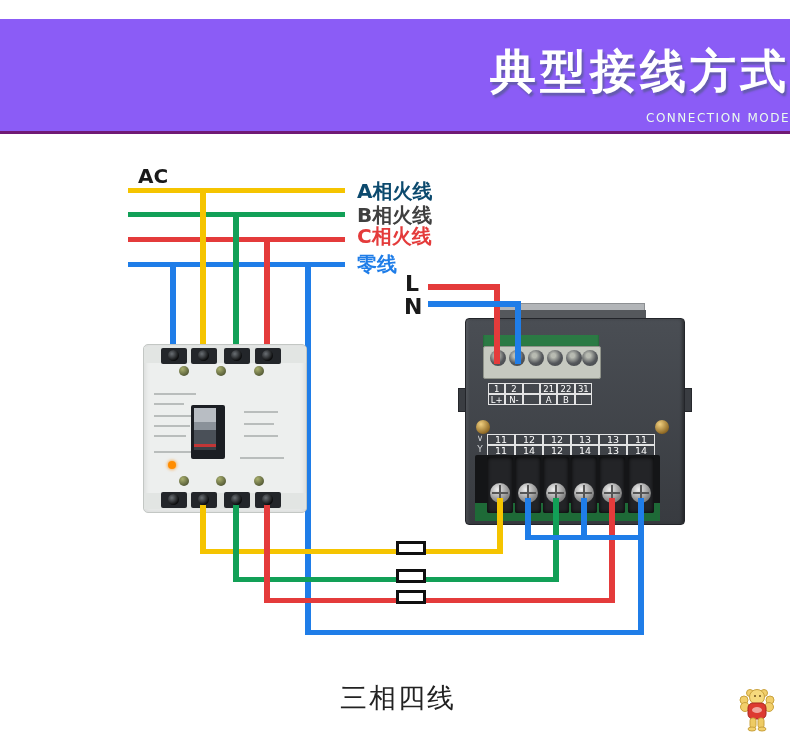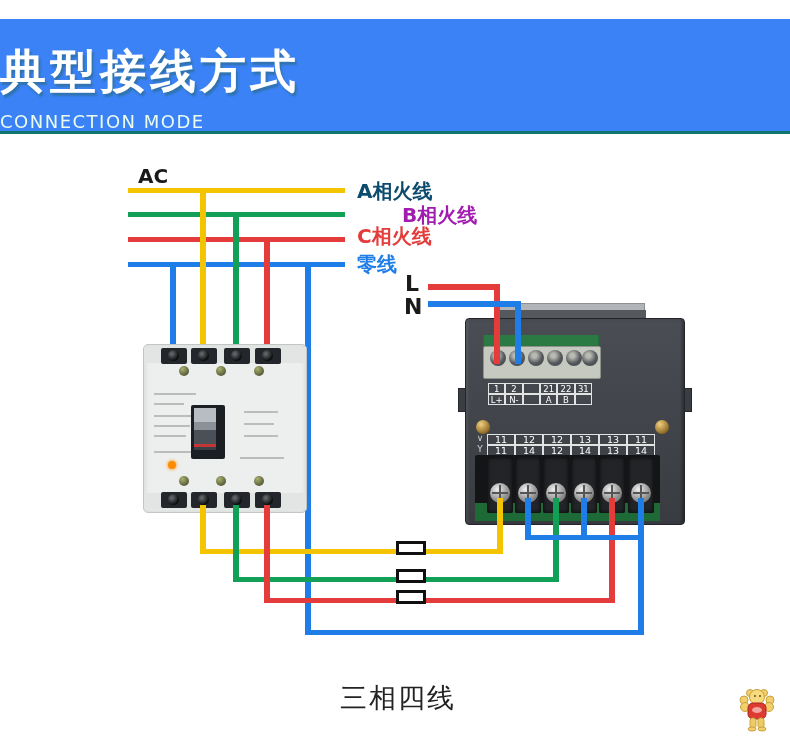--- a/index.html
+++ b/index.html
@@ -1,32 +1,32 @@
 <!DOCTYPE html>
 <html><head>
 <meta charset="utf-8">
 <style>
   html,body{margin:0;padding:0;background:#fff;}
   #canvas{position:relative;width:790px;height:739px;background:#fff;overflow:hidden;
           font-family:"DejaVu Sans","Liberation Sans",sans-serif;}
 
   
-  .banner{position:absolute;left:0;top:19px;width:790px;height:112px;background:#3b82f6;
-          border-bottom:3px solid #0f766e;text-align:left;}
+  .banner{position:absolute;left:0;top:19px;width:790px;height:112px;background:#8b5cf6;
+          border-bottom:3px solid #701a75;text-align:right;}
   .banner .title{display:block;margin-top:22px;font-size:46px;font-weight:bold;color:#fff;
           letter-spacing:4px;text-shadow:2px 3px 2px rgba(30,90,40,.35);}
-  .banner .subtitle{display:block;margin-top:8px;font-size:18px;color:#eafcee;letter-spacing:1.5px;}
+  .banner .subtitle{display:block;margin-top:8px;font-size:12px;color:#eafcee;letter-spacing:1.5px;}
 
   
   .wire{position:absolute;}
   .w-yellow{background:#f5c400;} .w-green{background:#12a057;}
   .w-red{background:#e43b3b;}   .w-blue{background:#1f7de8;}
 
   .buslabel{position:absolute;left:357px;font-size:20px;font-weight:bold;white-space:nowrap;}
-  .lbl-a{color:#0c4a6e;} .lbl-b{color:#a21caf;margin-left:45px;} .lbl-c{color:#e43b3b;} .lbl-n{color:#1f7de8;}
+  .lbl-a{color:#0c4a6e;} .lbl-b{color:#404040;} .lbl-c{color:#e43b3b;} .lbl-n{color:#1f7de8;}
   .blacklabel{position:absolute;color:#1a1a1a;font-weight:600;}
 
   
   .ct{position:absolute;width:24px;height:8px;background:#fff;border:3px solid #101010;}
 
   
   .breaker{position:absolute;left:143px;top:344px;width:162px;height:167px;background:#edefee;
            border:1px solid #c3c7c4;border-radius:5px;box-shadow:inset 0 0 6px rgba(0,0,0,.12);}
   .bk-band{position:absolute;left:0;width:162px;height:16px;background:#e2e5e3;}
   .bk-term{position:absolute;width:26px;height:16px;background:#23262a;border-radius:2px;}

